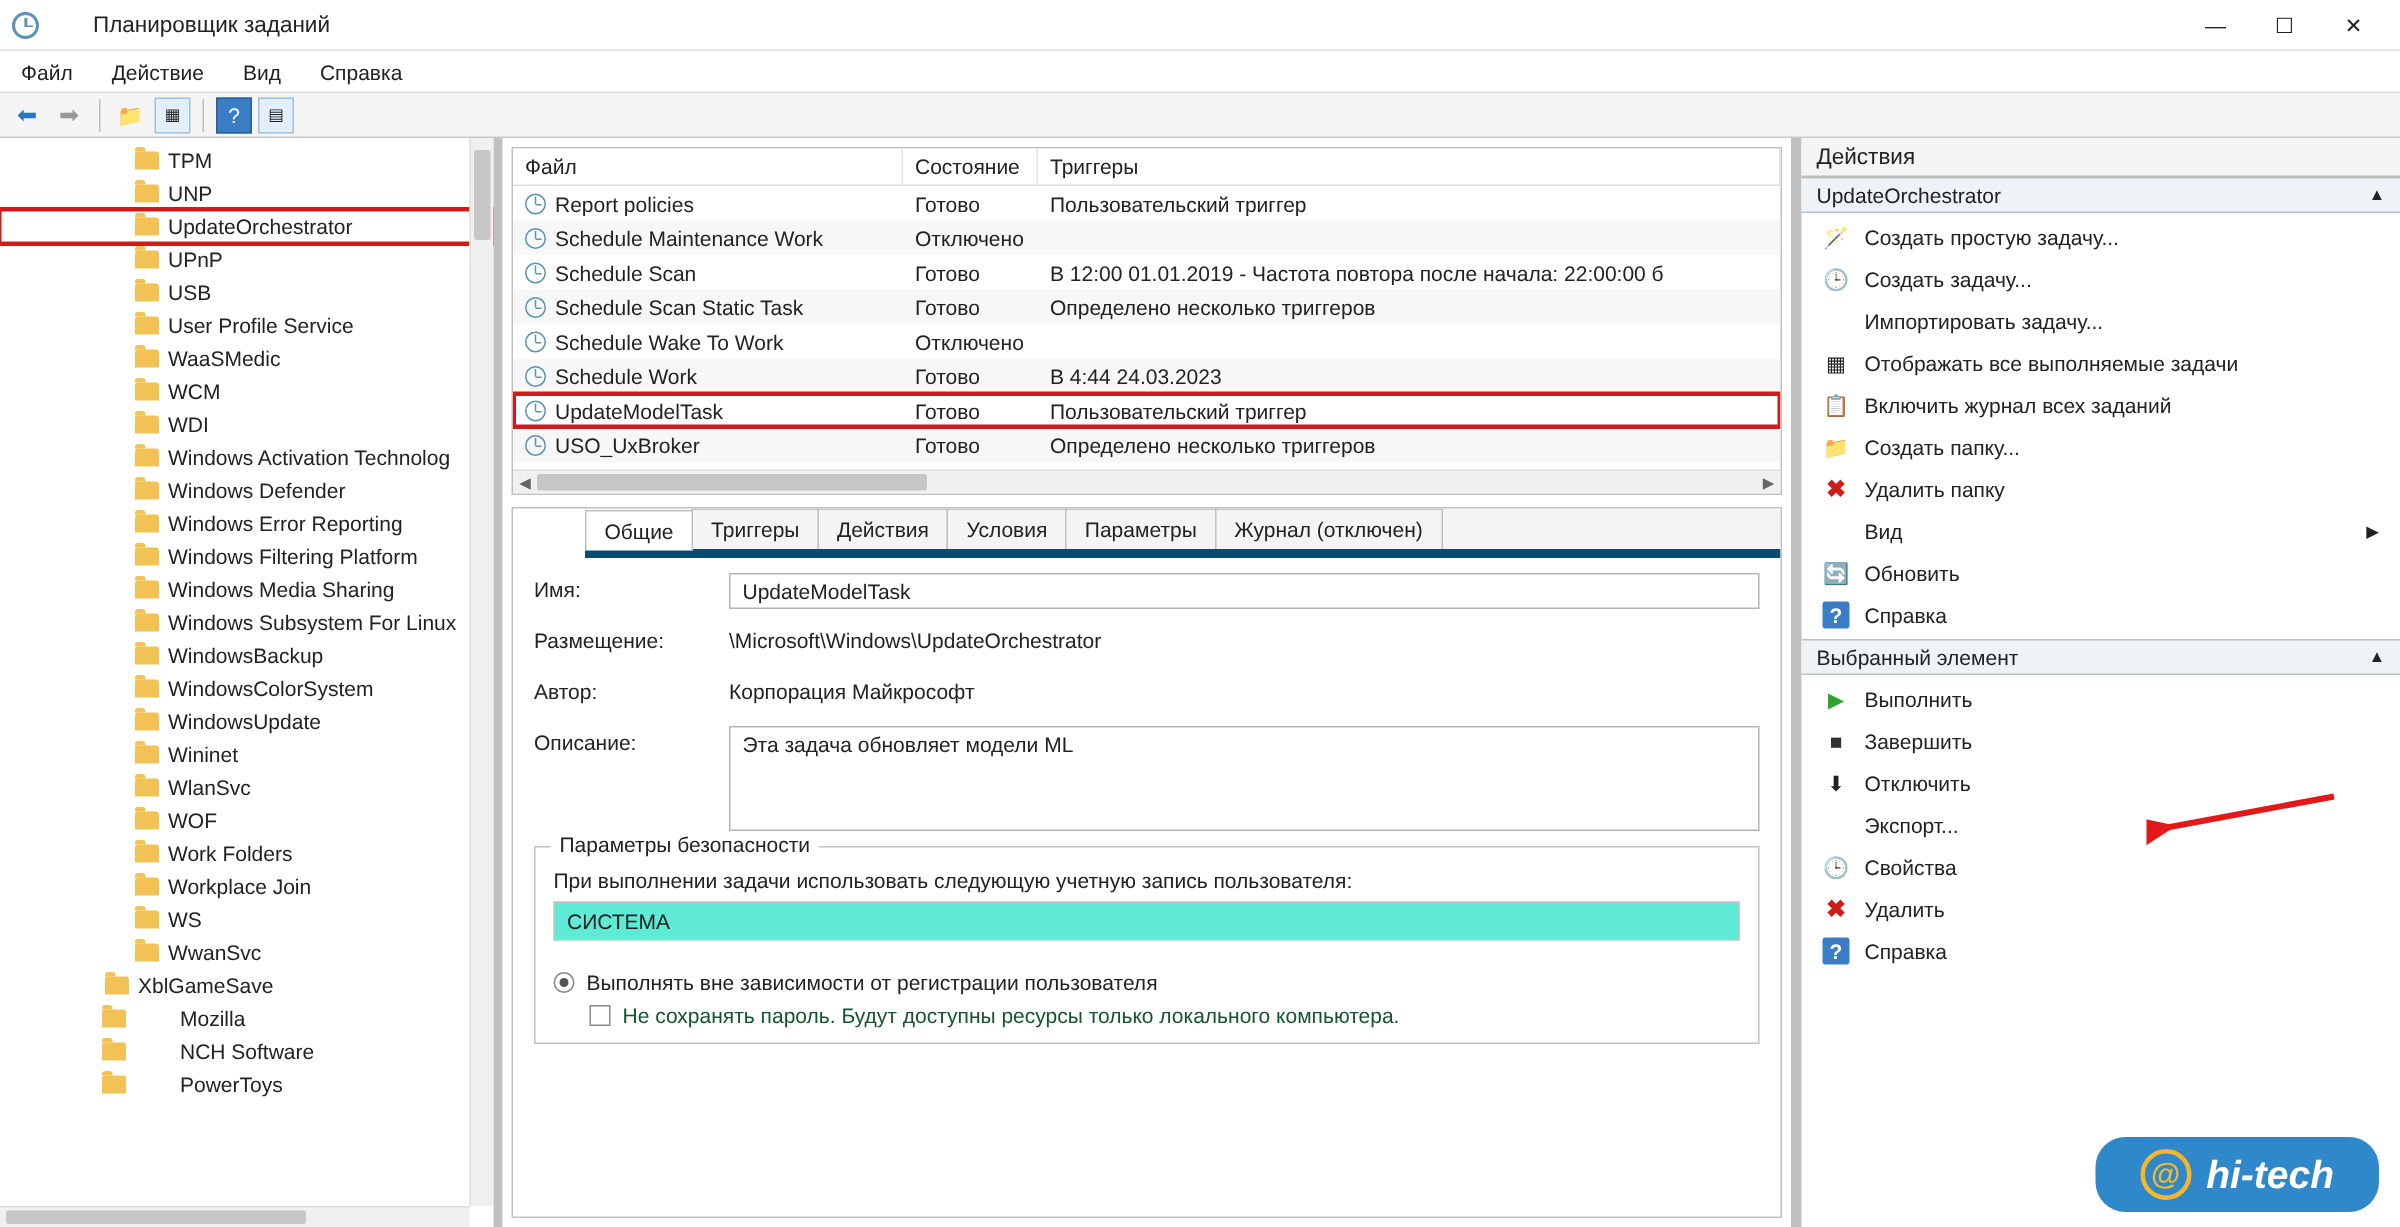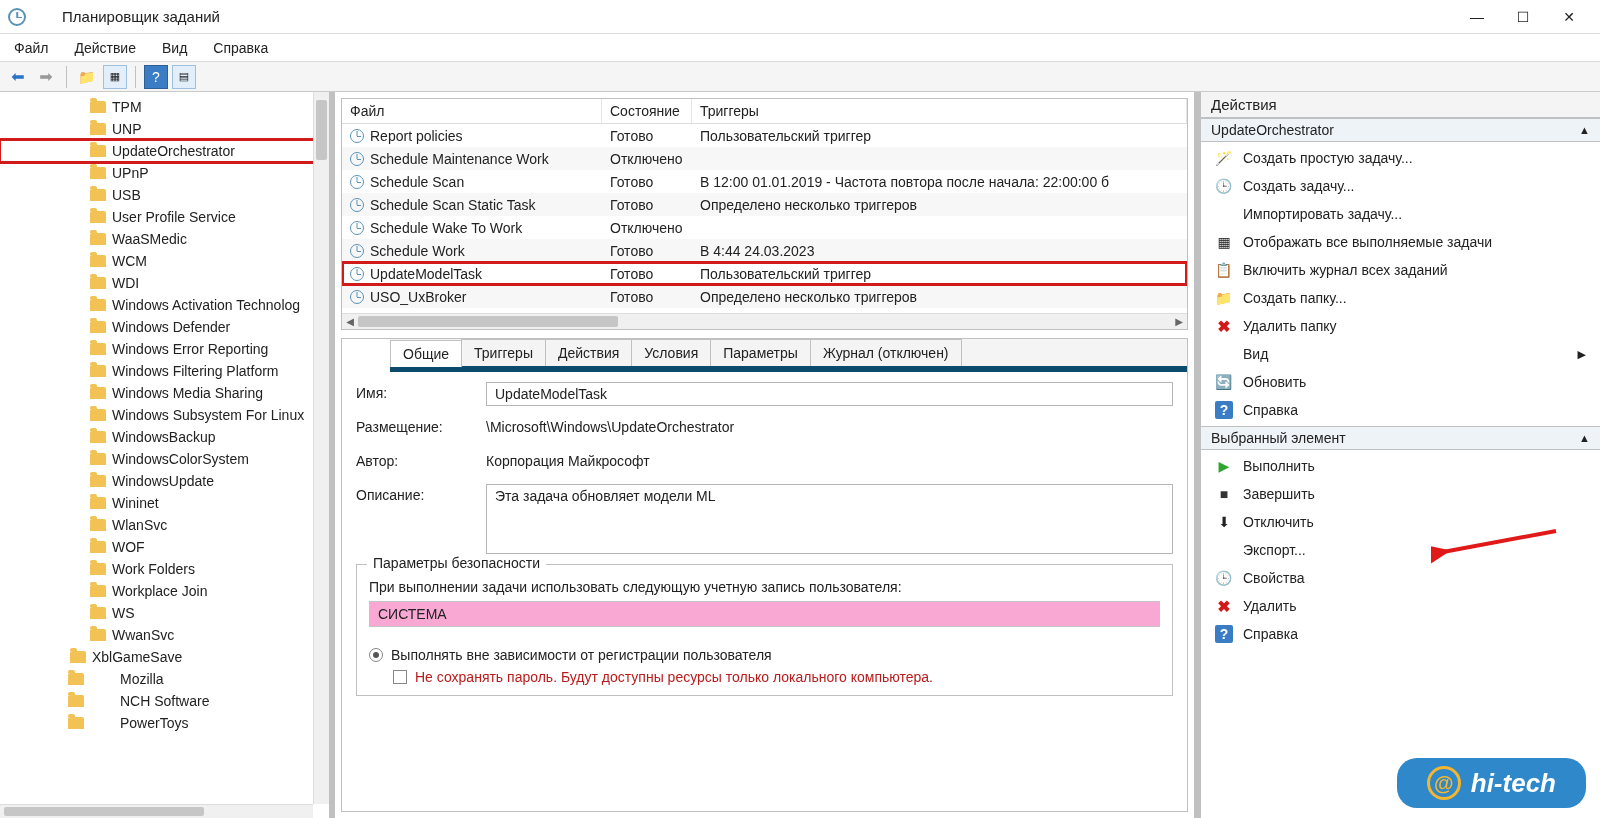--- a/index.html
+++ b/index.html
@@ -57,26 +57,26 @@
   .tabs { display:flex; border-bottom:6px solid #0c4a6e; background:#f4f4f4;margin-left:48px; }
   .tab { padding:5px 12px; border:1px solid #c0c0c0; border-bottom:none; margin-right:-1px; background:#f4f4f4; font-size:14px;}
   .tab.active { background:#fff; position:relative; top:1px; }
   .detail-body { padding:10px 14px; overflow:auto; }
   .drow { display:flex; margin-bottom:10px; align-items:flex-start; }
   .dlabel { width:130px; font-size:14px; padding-top:3px; }
   .dval { flex:1; border:1px solid #b5b5b5; background:#fff; padding:3px 8px; font-size:14px; min-height:24px; }
   .dval.tall { height:70px; }
   .fieldset { border:1px solid #c0c0c0; margin-top:8px; padding:10px 12px 4px; position:relative; }
   .fieldset .legend { position:absolute; top:-10px; left:10px; background:#fff; padding:0 6px; font-size:14px; }
-  .acct-box { border:1px solid #c5c5c5; background:#f9a8d4; padding:4px 8px; margin:6px 0 20px; font-size:14px;}
+  .acct-box { border:1px solid #c5c5c5; background:#5eead4; padding:4px 8px; margin:6px 0 20px; font-size:14px;}
   .radio-row, .check-row { display:flex; align-items:center; gap:8px; margin:6px 0; font-size:14px;}
   .radio { width:14px; height:14px; border:1px solid #888; border-radius:50%; position:relative; flex-shrink:0;}
   .radio.checked::after{content:"";position:absolute;inset:3px;border-radius:50%;background:#555;}
   .checkbox { width:14px; height:14px; border:1px solid #888; flex-shrink:0;}
-  .check-row.indent { margin-left: 24px; color:#b91c1c; }
+  .check-row.indent { margin-left: 24px; color:#14532d; }
 
   .actions-pane { width:400px; display:flex; flex-direction:column; background:#fff; border-left:1px solid #c0c0c0; }
   .ap-title { background:#f4f4f4; border-bottom:1px solid #c0c0c0; padding:4px 10px; font-size:15px; }
   .ap-section { background:#eef3f8; border-top:1px solid #c0c0c0; border-bottom:1px solid #c0c0c0; padding:3px 10px; font-size:14px; display:flex; align-items:center; }
   .ap-section .caret { margin-left:auto; font-size:11px; }
   .ap-list { padding:2px 0; }
   .ap-item { display:flex; align-items:center; gap:10px; padding:4px 14px; font-size:14px; height:28px; }
   .ap-item .ico { width:18px; height:18px; display:flex; align-items:center; justify-content:center; flex-shrink:0;}
   .ap-item .caret { margin-left:auto; font-size:11px; }
   .ap-item.danger .ico { color:#d11a1a; font-weight:bold; font-size:16px;}

